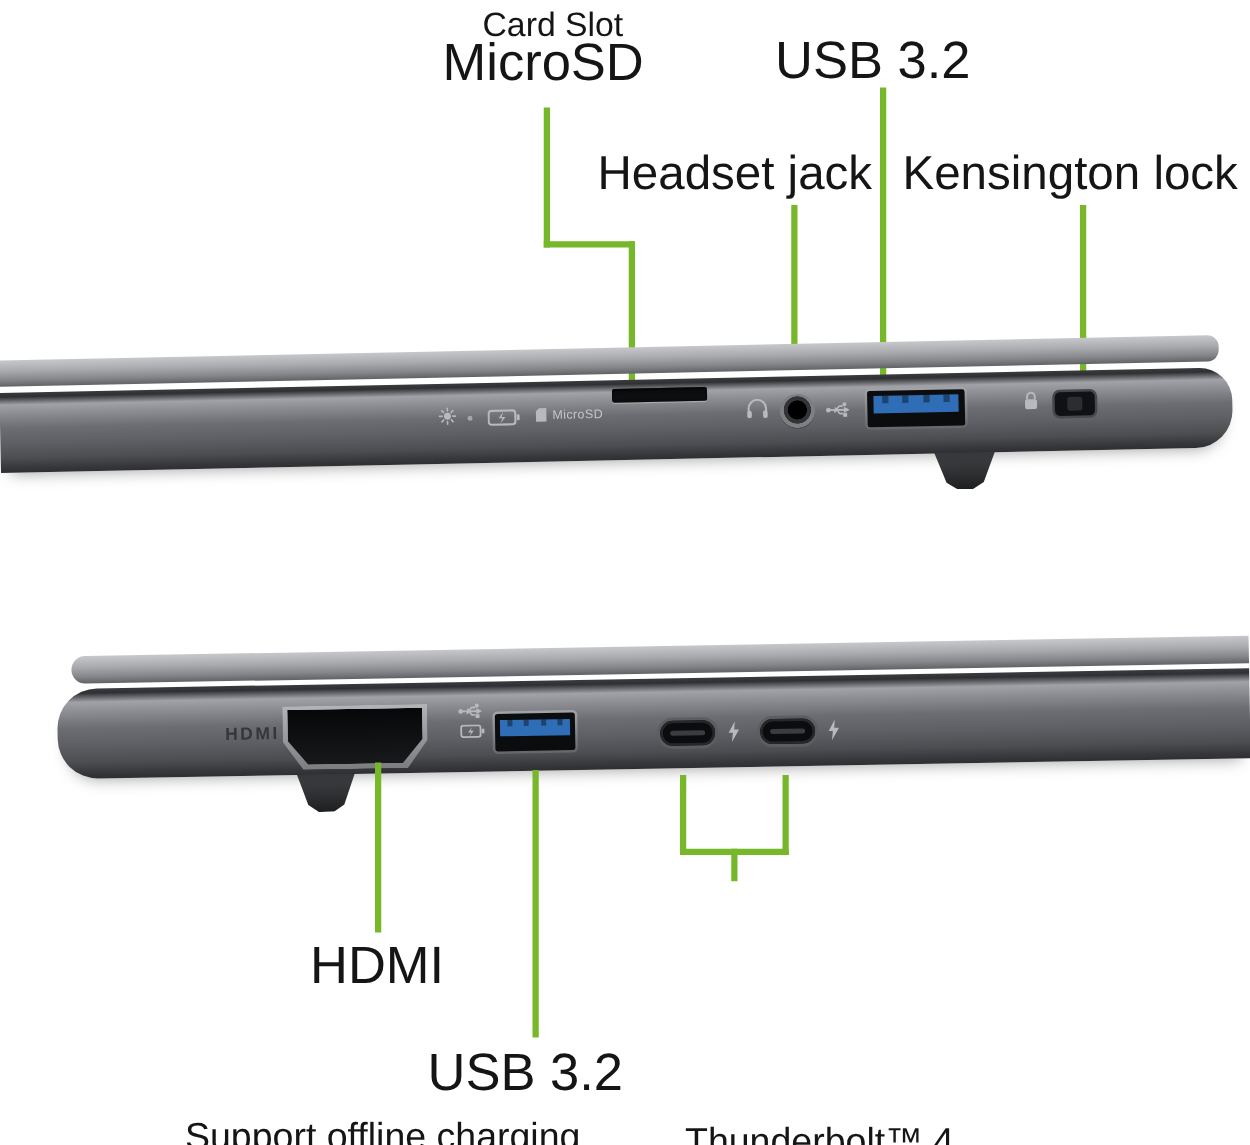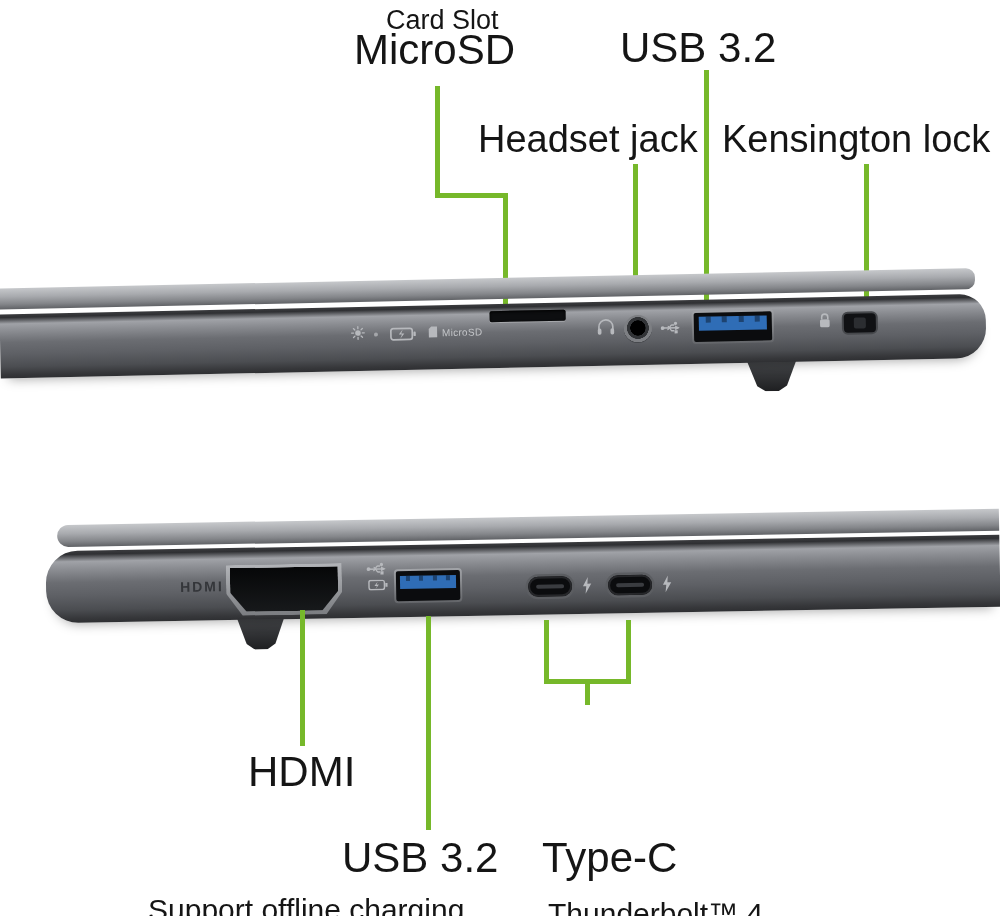--- a/index.html
+++ b/index.html
@@ -208,16 +208,15 @@
   <div class="gline" style="left:300px;top:610px;width:5px;height:136px"></div>
   <div class="gline" style="left:426px;top:616px;width:5px;height:214px"></div>
   <div class="gline" style="left:544px;top:620px;width:5px;height:64px"></div>
   <div class="gline" style="left:626px;top:620px;width:5px;height:64px"></div>
   <div class="gline" style="left:544px;top:679px;width:87px;height:5px"></div>
   <div class="gline" style="left:585px;top:679px;width:5px;height:26px"></div>
 
   <div class="lbl big" style="left:248px;top:750px">HDMI</div>
   <div class="lbl big" style="left:342px;top:836px">USB 3.2</div>
   <div class="lbl note" style="left:148px;top:894px">Support offline charging</div>
-  <div class="lbl big" style="left:542px;top:836px">Type-C</div>
   <div class="lbl note" style="left:548px;top:898px">Thunderbolt™ 4</div>
 
 </div>
 
 </body></html>

